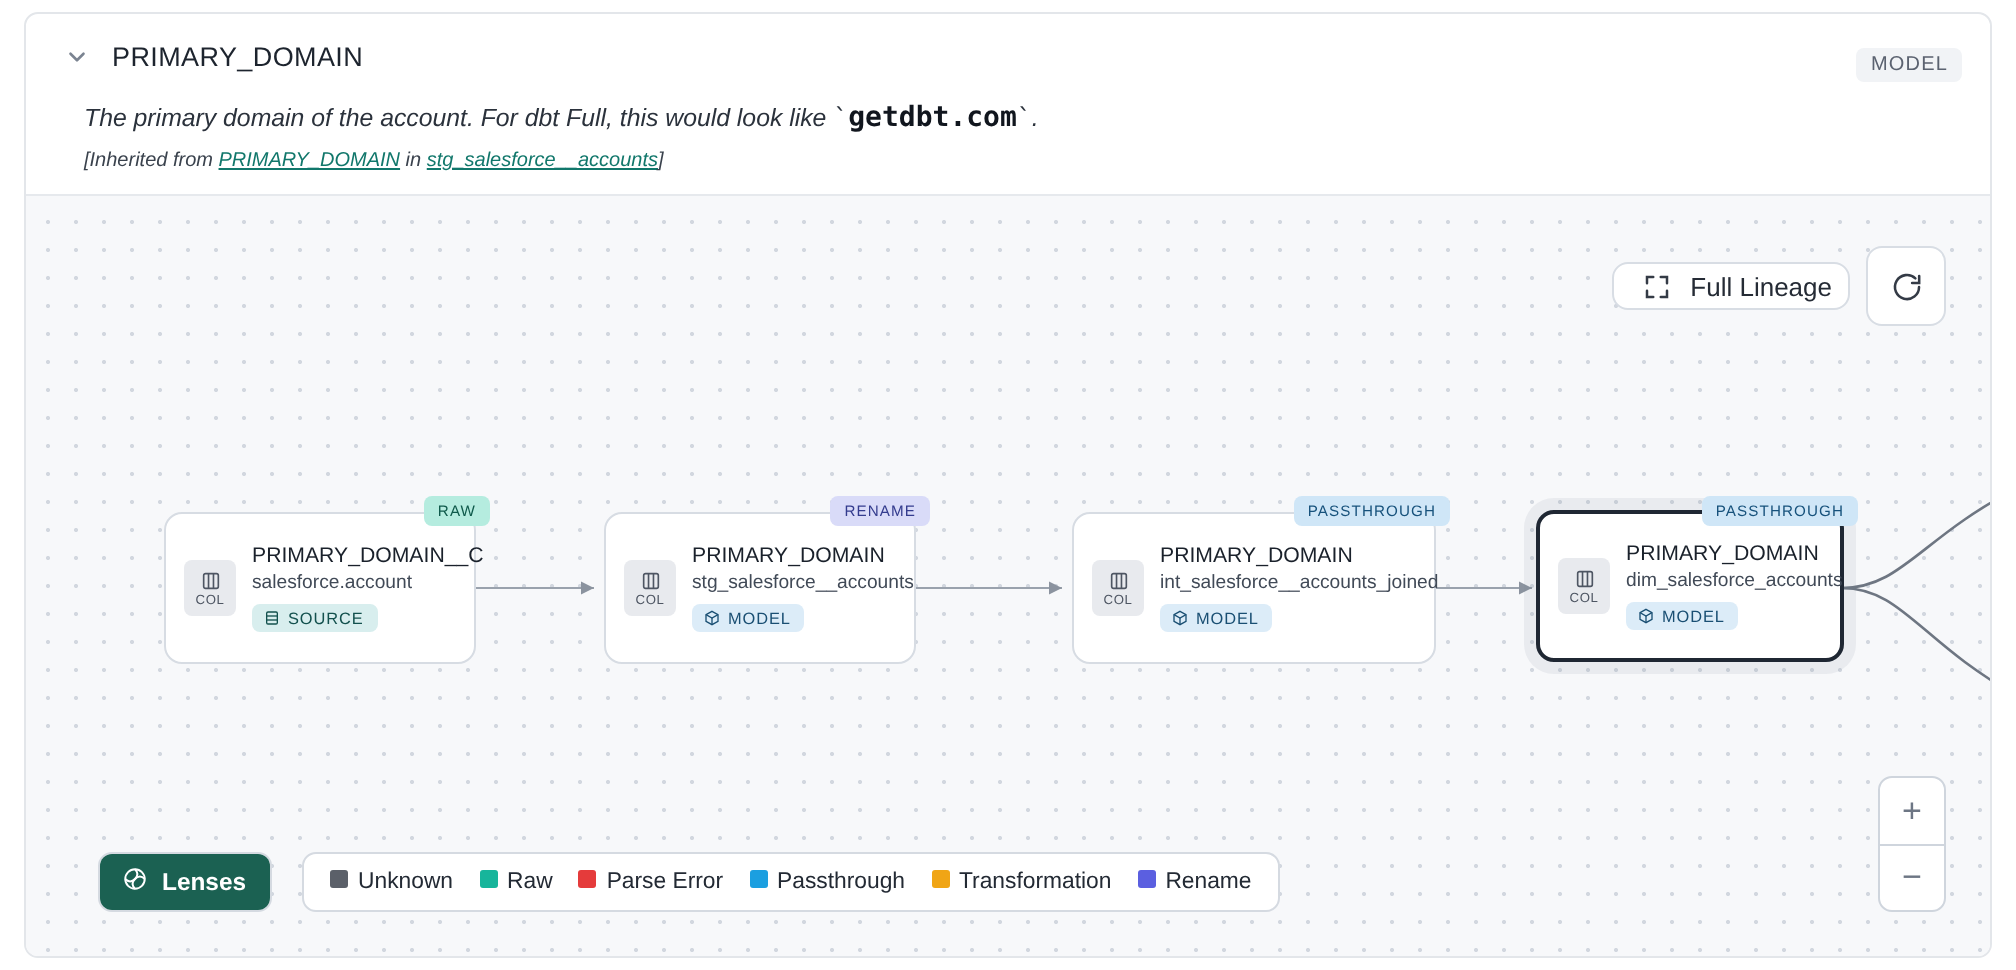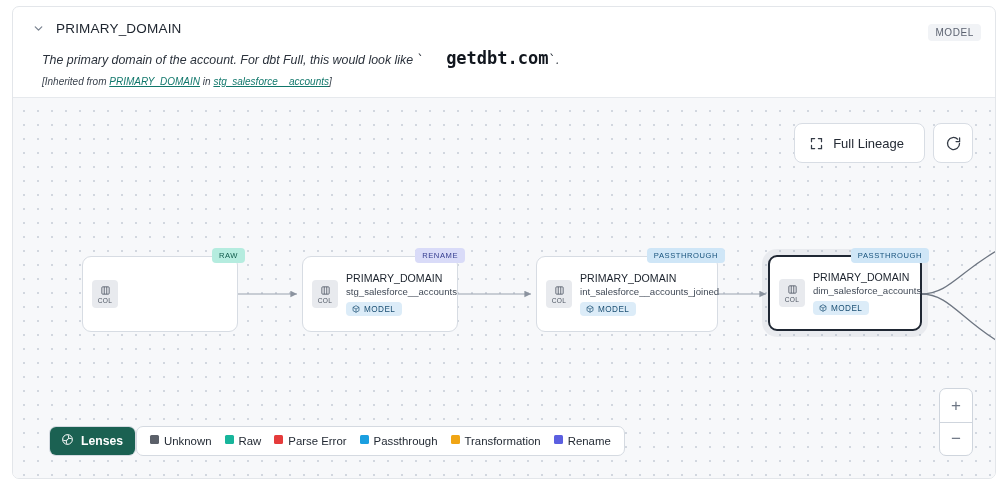--- a/index.html
+++ b/index.html
@@ -52,23 +52,22 @@
     padding: 3px 7px 3px 7px; border-radius: 4px;
   }
   .desc {
     font-size: 12.4px; font-style: italic; color: #2b323c;
     padding: 6px 17px 0 29px;
     line-height: 17px;
     white-space: nowrap;
   }
   .desc .mono {
     font-family: "DejaVu Sans Mono", monospace;
-    font-style: normal; font-weight: bold; font-size: 17px;
+    font-style: normal; font-weight: bold; font-size: 14px;
     color: #11161e;
-    margin-left: 22px;
   }
   .desc .tick { font-family: "DejaVu Sans Mono", monospace; font-style: normal; }
   .inherit {
     font-size: 10px; font-style: italic; color: #3a424d;
     padding: 5px 17px 0 29px;
     line-height: 16px;
     white-space: nowrap;
   }
   .inherit a {
     color: #11776b; text-decoration: underline;
@@ -87,21 +86,21 @@
     overflow: hidden;
   }
 
   
   .ctrl-row {
     position: absolute; right: 22px; top: 25px;
     display: flex; gap: 8px; align-items: center;
   }
   .btn-full {
     display: flex; align-items: center; gap: 9px;
-    height: 40px; padding: 0 20px 0 14px;
+    height: 24px; padding: 0 8px 0 14px;
     background: #ffffff; border: 1px solid #d8dde4;
     border-radius: 8px;
     font-size: 13px; color: #252b35;
     cursor: pointer;
   }
   .btn-sq {
     width: 40px; height: 40px;
     background: #ffffff; border: 1px solid #d8dde4;
     border-radius: 8px;
     display: flex; align-items: center; justify-content: center;
@@ -167,21 +166,21 @@
     padding: 3px 7px; border-radius: 4px;
     white-space: nowrap;
   }
   .tag-raw    { background: #b5ecdf; color: #0f5a4b; }
   .tag-rename { background: #d9dbf8; color: #343c8e; }
   .tag-pass   { background: #cfe6f7; color: #17527c; }
 
   
   .bottombar {
     position: absolute; left: 36px; bottom: 28px;
-    display: flex; align-items: center;  margin-top: 17px;
+    display: flex; align-items: center; gap: 15px; margin-top: 17px;
   }
   .lensgrp {
     display: flex; align-items: stretch;
     height: 30px;
     border-radius: 7px; overflow: hidden;
     border: 1px solid #d5dae1;
     background: #ffffff;
   }
   .lens-btn {
     display: flex; align-items: center; gap: 7px;
@@ -252,20 +251,32 @@
 
     <div class="node" style="left:69px; top:158px;">
       <span class="tag tag-raw" style="right:-8px;">RAW</span>
       <span class="col-badge">
         <svg width="11" height="11" viewBox="0 0 24 24" fill="none" stroke="#4e5663" stroke-width="1.8">
             <rect x="4" y="4" width="16" height="16" rx="2"></rect>
             <line x1="9.3" y1="4" x2="9.3" y2="20"></line>
             <line x1="14.7" y1="4" x2="14.7" y2="20"></line>
           </svg>
         <span class="cb-txt">COL</span>
+      </span>
+      <span class="node-body">
+        <span class="n-name">PRIMARY_DOMAIN__C</span>
+        <span class="n-sub">salesforce.account</span>
+        <span class="n-kind kind-source">
+          <svg width="8" height="8" viewBox="0 0 24 24" fill="none" stroke="currentColor" stroke-width="2">
+              <rect x="4" y="3" width="16" height="18" rx="2"></rect>
+              <line x1="4" y1="9" x2="20" y2="9"></line>
+              <line x1="4" y1="15" x2="20" y2="15"></line>
+            </svg>
+          <span>SOURCE</span>
+        </span>
       </span>
     </div>
 
     <div class="node" style="left:289px; top:158px; width:156px;">
       <span class="tag tag-rename" style="right:-8px;">RENAME</span>
       <span class="col-badge">
         <svg width="11" height="11" viewBox="0 0 24 24" fill="none" stroke="#4e5663" stroke-width="1.8">
             <rect x="4" y="4" width="16" height="16" rx="2"></rect>
             <line x1="9.3" y1="4" x2="9.3" y2="20"></line>
             <line x1="14.7" y1="4" x2="14.7" y2="20"></line>

